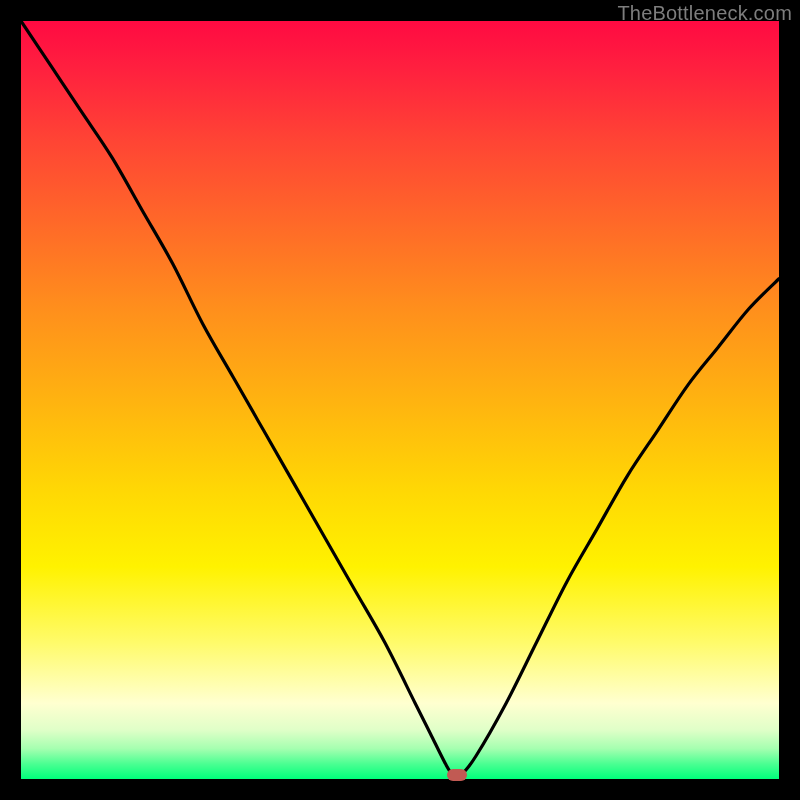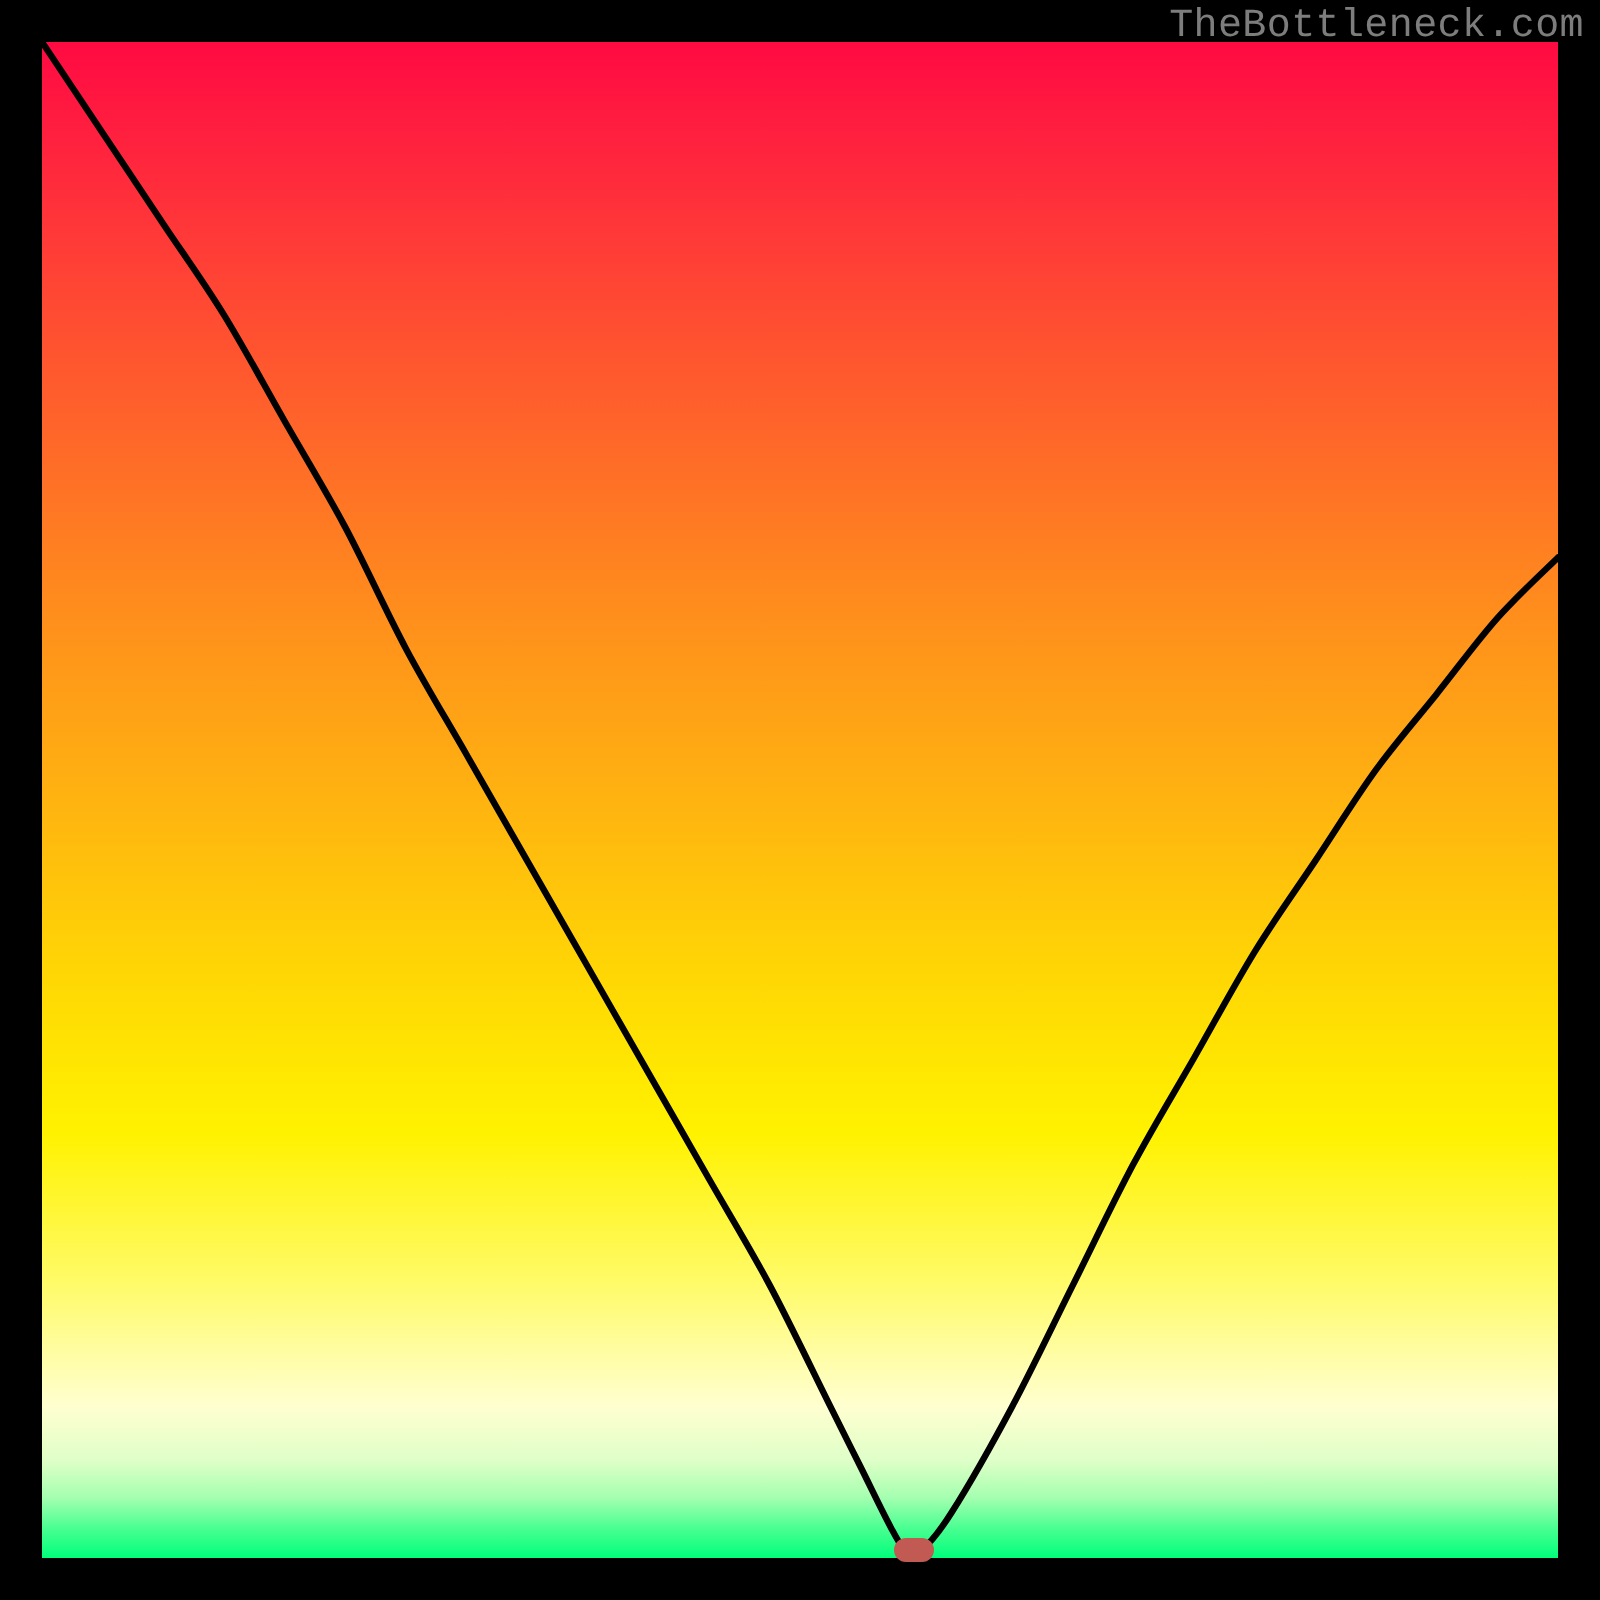--- a/index.html
+++ b/index.html
@@ -11,21 +11,20 @@
     overflow: hidden;
     font-family: Arial, Helvetica, sans-serif;
   }
   .frame {
     position: absolute;
     left: 0;
     top: 0;
     width: 800px;
     height: 800px;
     background: #000;
-    font-family: Liberation Mono, monospace;
   }
   .plot-area {
     position: absolute;
     left: 21px;
     top: 21px;
     width: 758px;
     height: 758px;
     
     background: linear-gradient(
       to bottom,

